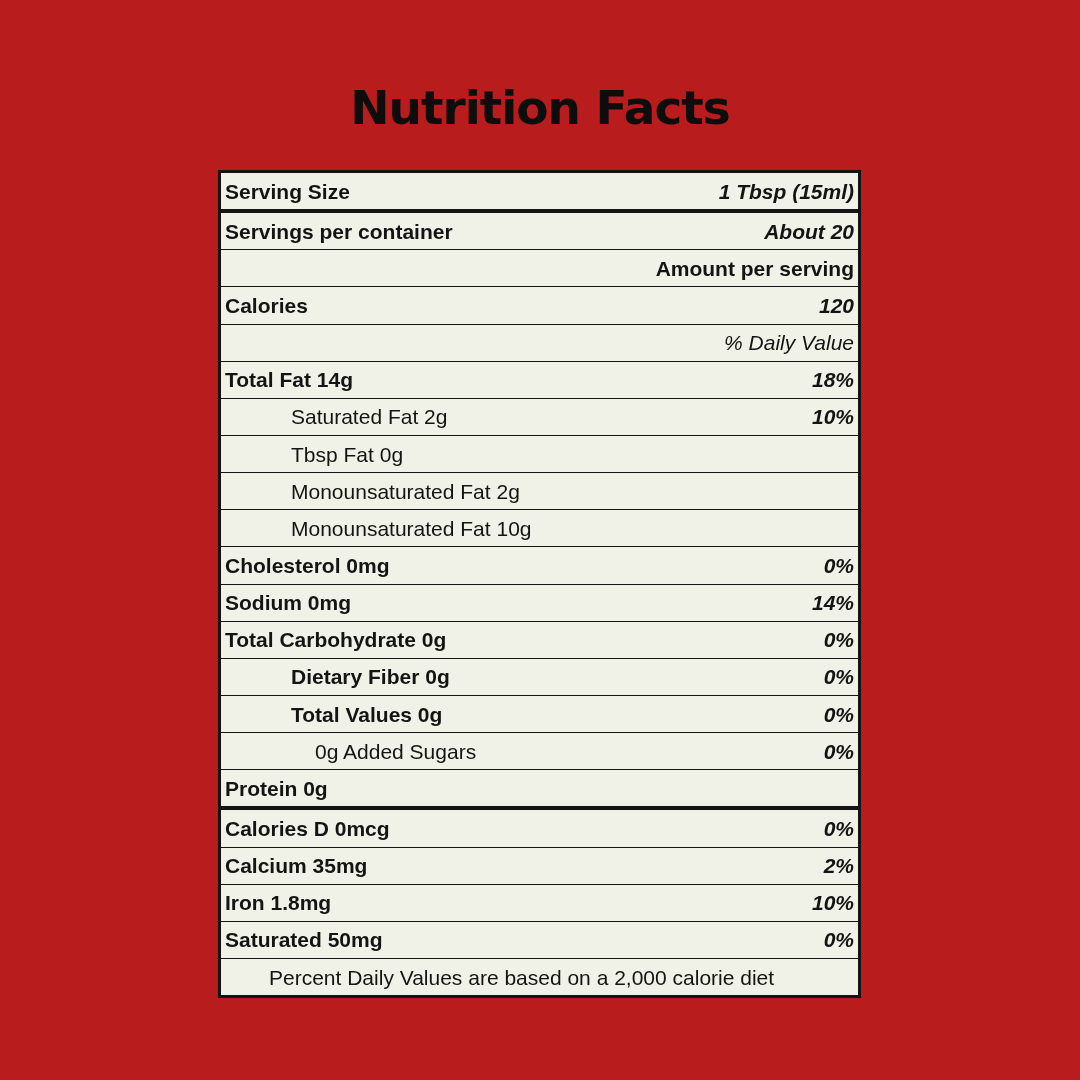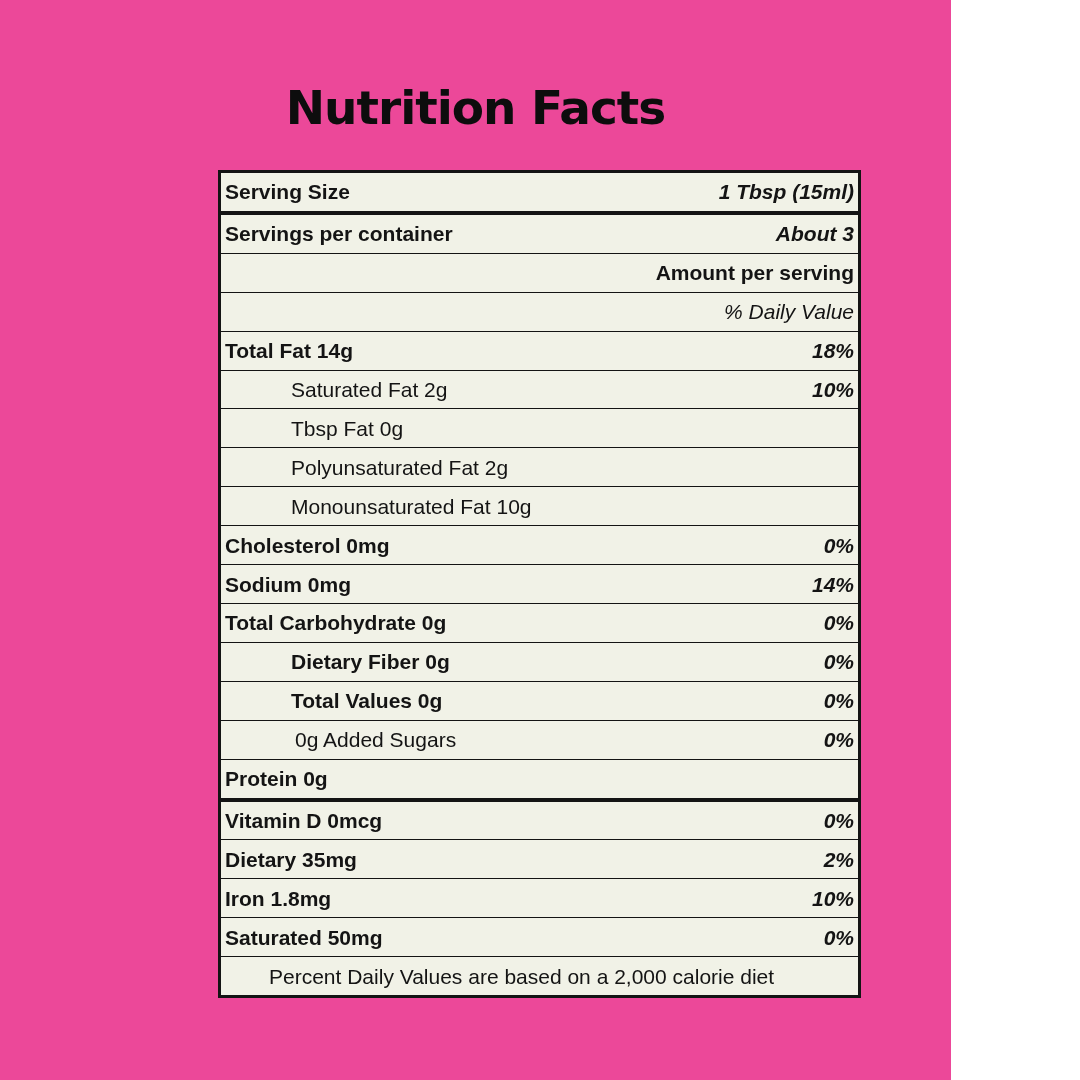--- a/index.html
+++ b/index.html
@@ -7,23 +7,23 @@
     padding: 0;
   }
   body {
     width: 1080px;
     height: 1080px;
     font-family: "Liberation Sans", sans-serif;
     overflow: hidden;
   }
   .page {
     position: relative;
-    width: 951px;
+    width: 1080px;
     height: 1080px;
-    background: #ec4899;
+    background: #b91c1c;
     color: #141414;
   }
   .title {
     position: absolute;
     top: 80px;
     left: 0;
     width: 100%;
     margin: 0;
     text-align: center;
     font-family: "DejaVu Sans", sans-serif;
@@ -54,60 +54,64 @@
     font-size: 21px;
     line-height: 1;
     border-bottom: 1.5px solid #141414;
     white-space: nowrap;
   }
   .nf-row.divider-thick { border-bottom: 4.5px solid #141414; }
   .nf-row.divider-none  { border-bottom: none; margin-left: 44px; }
   .nf-row:last-child    { border-bottom: none; }
   .nf-row.align-center  { justify-content: flex-end; }
   .nf-row.indent-1 { padding-left: 70px; gap: 20px; }
-  .nf-row.indent-2 { padding-left: 74px; }
+  .nf-row.indent-2 { padding-left: 94px; }
   .nf-row .cell-label { font-weight: 400; }
   .nf-row .cell-value { font-weight: 400; text-align: right; font-style: italic; }
   .nf-row .bold { font-weight: 700; }
 </style>
 </head>
 <body>
 
 <div class="page">
   <h1 class="title">Nutrition Facts</h1>
 
   <div class="nf-label" id="nf-label">
       <div class="nf-row divider-thick">
         <span class="cell-label bold">Serving Size</span>
         <span class="cell-value bold">1 Tbsp (15ml)</span>
       </div>
       <div class="nf-row divider-thin">
         <span class="cell-label bold">Servings per container</span>
-        <span class="cell-value bold">About 3</span>
+        <span class="cell-value bold">About 20</span>
       </div>
       <div class="nf-row divider-thin align-center">
         <span class="cell-label bold">Amount per serving</span>
+      </div>
+      <div class="nf-row divider-thin">
+        <span class="cell-label bold">Calories</span>
+        <span class="cell-value bold">120</span>
       </div>
       <div class="nf-row divider-thin">
         <span class="cell-label"></span>
         <span class="cell-value">% Daily Value</span>
       </div>
       <div class="nf-row divider-thin">
         <span class="cell-label bold">Total Fat 14g</span>
         <span class="cell-value bold">18%</span>
       </div>
       <div class="nf-row divider-thin indent-1">
         <span class="cell-label">Saturated Fat 2g</span>
         <span class="cell-value bold">10%</span>
       </div>
       <div class="nf-row divider-thin indent-1">
         <span class="cell-label">Tbsp Fat 0g</span>
       </div>
       <div class="nf-row divider-thin indent-1">
-        <span class="cell-label">Polyunsaturated Fat 2g</span>
+        <span class="cell-label">Monounsaturated Fat 2g</span>
       </div>
       <div class="nf-row divider-thin indent-1">
         <span class="cell-label">Monounsaturated Fat 10g</span>
       </div>
       <div class="nf-row divider-thin">
         <span class="cell-label bold">Cholesterol 0mg</span>
         <span class="cell-value bold">0%</span>
       </div>
       <div class="nf-row divider-thin">
         <span class="cell-label bold">Sodium 0mg</span>
@@ -126,25 +130,25 @@
         <span class="cell-value bold">0%</span>
       </div>
       <div class="nf-row divider-thin indent-2">
         <span class="cell-label">0g Added Sugars</span>
         <span class="cell-value bold">0%</span>
       </div>
       <div class="nf-row divider-thick">
         <span class="cell-label bold">Protein 0g</span>
       </div>
       <div class="nf-row divider-thin">
-        <span class="cell-label bold">Vitamin D 0mcg</span>
+        <span class="cell-label bold">Calories D 0mcg</span>
         <span class="cell-value bold">0%</span>
       </div>
       <div class="nf-row divider-thin">
-        <span class="cell-label bold">Dietary 35mg</span>
+        <span class="cell-label bold">Calcium 35mg</span>
         <span class="cell-value bold">2%</span>
       </div>
       <div class="nf-row divider-thin">
         <span class="cell-label bold">Iron 1.8mg</span>
         <span class="cell-value bold">10%</span>
       </div>
       <div class="nf-row divider-thin">
         <span class="cell-label bold">Saturated 50mg</span>
         <span class="cell-value bold">0%</span>
       </div>

